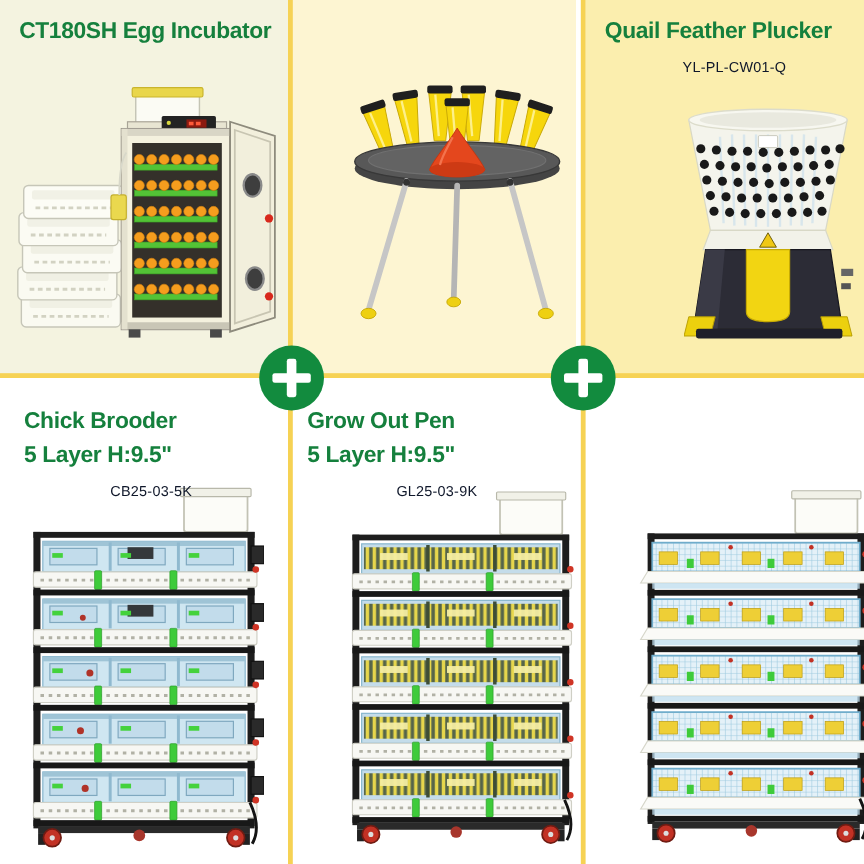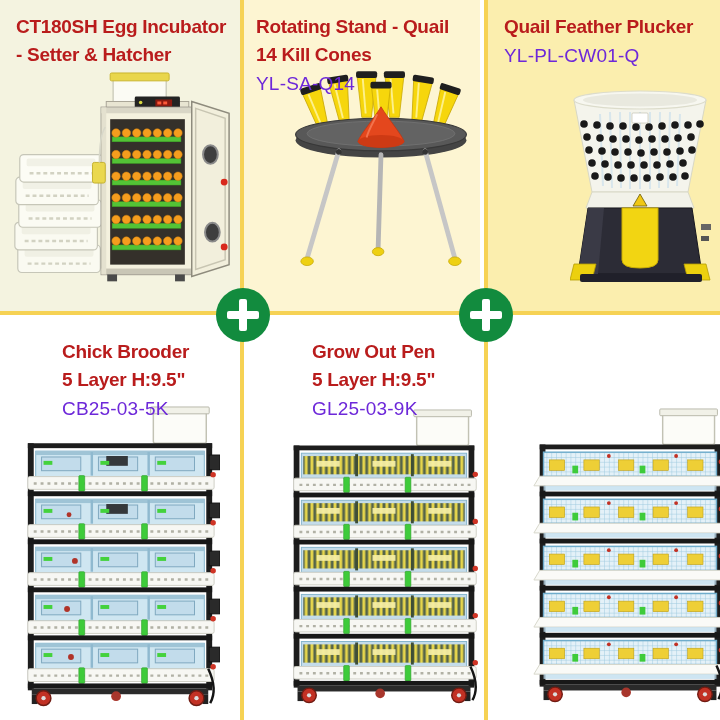--- a/index.html
+++ b/index.html
@@ -5,28 +5,28 @@
   html,body{margin:0;padding:0;background:#ffffff;}
   .page{position:relative;width:720px;height:720px;overflow:hidden;
         font-family:"Liberation Sans","DejaVu Sans",sans-serif;background:#fff;}
   .cell{position:absolute;width:240px;overflow:hidden;}
   .r0{top:0;height:313px;}
   .r1{top:313px;height:407px;background:#ffffff;}
   .c0{left:0;} .c1{left:240px;} .c2{left:488px;}
   .bg0{background:#f4f3e0;} .bg1{background:#fdf5d2;} .bg2{background:#fbeeae;}
   .pc-text{position:relative;z-index:3;}
   .r0 .pc-text{padding:13px 8px 0 16px;}
-  .r1 .pc-text{padding:25px 8px 0 20px;margin-left:42px;}
-  .r1.c1 .pc-text{padding-left:30px;}
+  .r1 .pc-text{padding:25px 8px 0 20px;}
+  .r1.c1 .pc-text{padding-left:16px;}
   .r1.c2 .pc-text{padding-left:31px;}
-  .t-line{font-size:19px;font-weight:700;color:#b91c1c;line-height:28px;
+  .t-line{font-size:19px;font-weight:700;color:#15803d;line-height:28px;
           letter-spacing:-0.3px;white-space:nowrap;}
   .t-line:empty{display:none;}
-  .pc-sku{font-size:19px;font-weight:400;color:#6d28d9;line-height:26px;
-          margin-top:2px;letter-spacing:0.2px;white-space:nowrap;}
+  .pc-sku{font-size:12px;font-weight:400;color:#0f172a;line-height:26px;
+          margin-top:2px;letter-spacing:0.2px;white-space:nowrap;text-align:center;}
   .img{position:absolute;z-index:1;}
   
   .vline,.hline{position:absolute;background:#f6d254;z-index:4;}
   .vline{width:4px;height:720px;top:0;}
   .v1{left:240px;} .v2{left:484px;}
   .hline{left:0;top:311px;width:720px;height:4px;}
   
   .plus{position:absolute;width:54px;height:54px;border-radius:50%;
         background:#128b3e;z-index:5;}
   .p1{left:216px;top:288px;} .p2{left:459px;top:288px;}
@@ -36,21 +36,20 @@
 </style>
 </head>
 <body>
 
 <div class="page">
 
   <section class="cell r0 c0 bg0">
     <div class="pc-text">
       <div class="pc-title">
         <div class="t-line">CT180SH Egg Incubator</div>
-        <div class="t-line">- Setter &amp; Hatcher</div>
       </div>
     </div>
     <svg class="img" style="left:6px;top:70px;" width="228" height="232" viewBox="0 0 232 232">
 
       <g>
         <g transform="translate(8,84)">
           <g transform="translate(4,92)">
               <rect x="0" y="0" width="84" height="28" rx="4" fill="#fafaf1" stroke="#c6c6b8" stroke-width="1.2"></rect>
               <rect x="7" y="4" width="70" height="8" rx="2" fill="#f0f0e4"></rect>
               <line x1="10" y1="19" x2="74" y2="19" stroke="#d2d2c2" stroke-width="2.5" stroke-dasharray="4 3"></line>
@@ -180,27 +179,20 @@
         <polygon points="193,37 223,47 223,191 193,201" fill="none" stroke="#c8c5b2" stroke-width="1.5"></polygon>
         <ellipse cx="208" cy="84" rx="7.5" ry="9.5" fill="#3e3e3e" stroke="#8a8a8a" stroke-width="2"></ellipse>
         <ellipse cx="210" cy="163" rx="7.5" ry="9.5" fill="#3e3e3e" stroke="#8a8a8a" stroke-width="2"></ellipse>
         <circle cx="222" cy="112" r="3.5" fill="#d8281c"></circle>
         <circle cx="222" cy="178" r="3.5" fill="#d8281c"></circle>
       </g>
     </svg>
   </section>
 
   <section class="cell r0 c1 bg1">
-    <div class="pc-text">
-      <div class="pc-title">
-        <div class="t-line">Rotating Stand - Quail</div>
-        <div class="t-line">14 Kill Cones</div>
-      </div>
-      <div class="pc-sku">YL-SA-Q14</div>
-    </div>
     <svg class="img" style="left:46px;top:66px;" width="190" height="212" viewBox="0 0 198 212">
       <defs>
         <g id="kc">
           <polygon points="-10,0 10,0 5,44 -5,44" fill="#f6d60c" stroke="#c7a704" stroke-width="0.8"></polygon>
           <rect x="-11" y="-4" width="22" height="7" rx="2" fill="#1f1f1f"></rect>
           <line x1="-4" y1="4" x2="-1" y2="40" stroke="#fdf08a" stroke-width="2"></line>
         </g>
       </defs>
       <g>
         <use href="#kc" transform="translate(26,20) rotate(-18)"></use>

